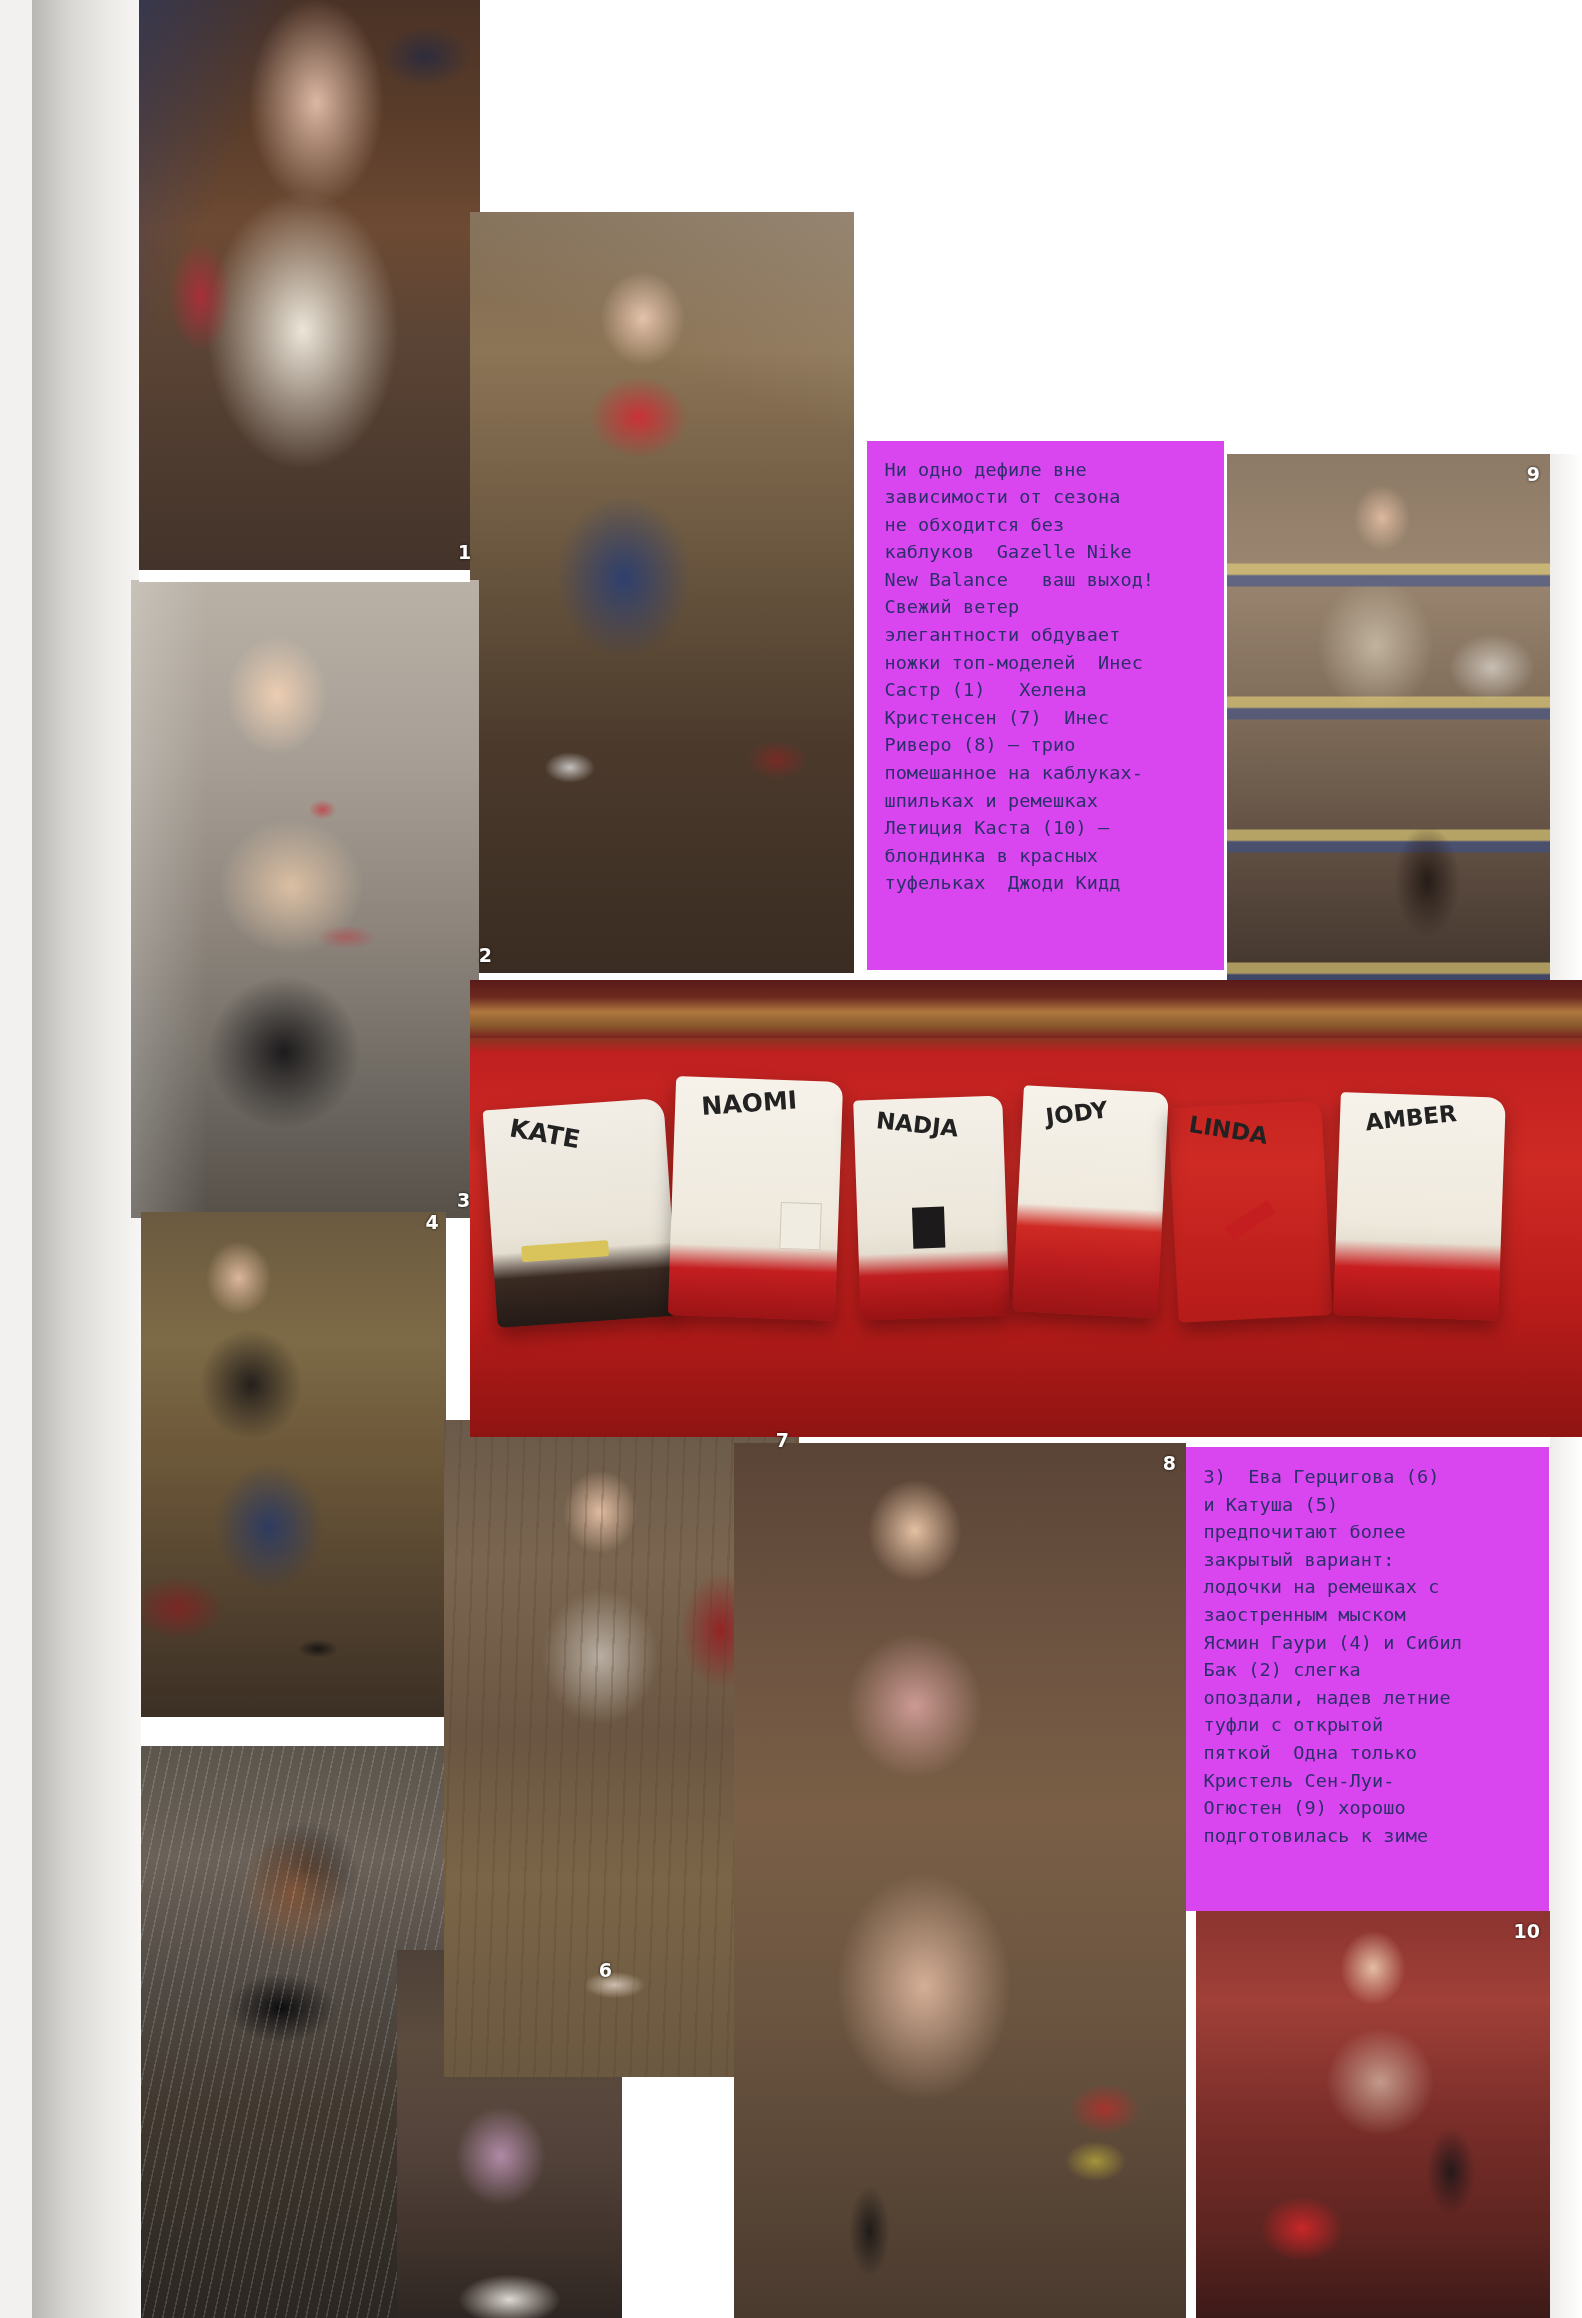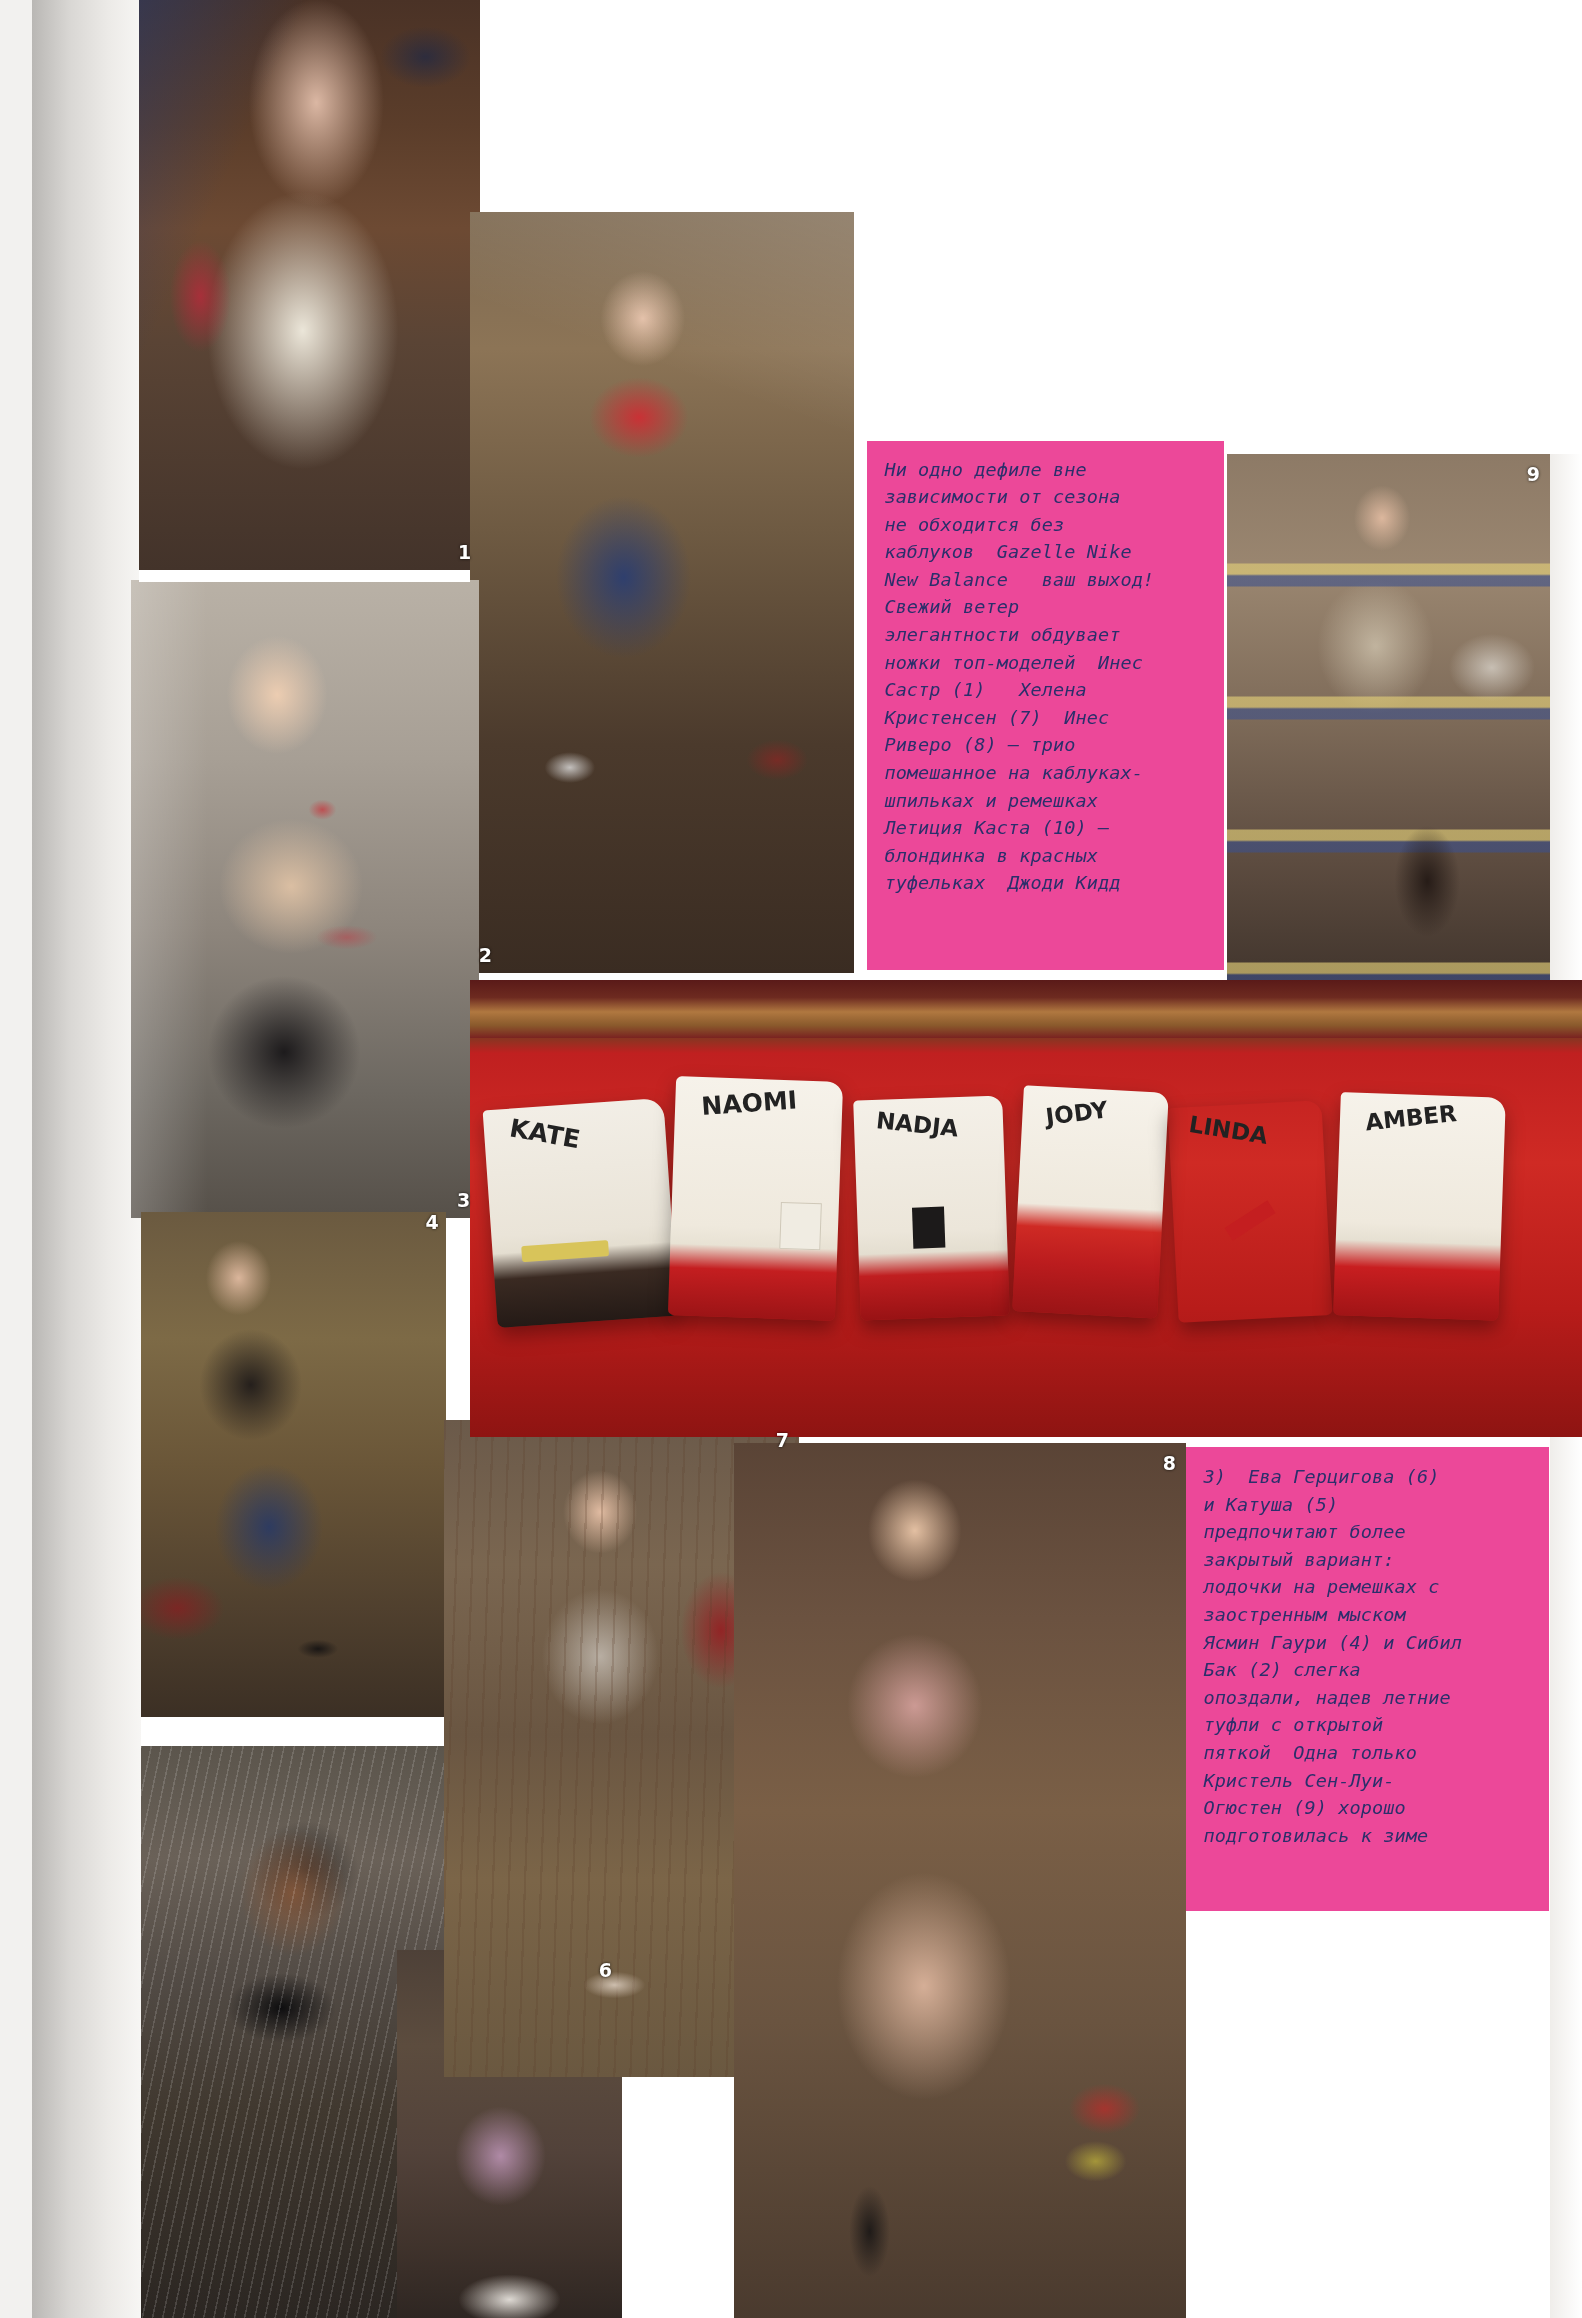--- a/index.html
+++ b/index.html
@@ -58,29 +58,28 @@
 
   
   .layer {
     position: absolute;
     left: 0; top: 0; right: 0; bottom: 0;
   }
 
   
   .textblock {
     position: absolute;
-    background: #ec4899;
+    background: #d946ef;
     box-sizing: border-box;
     color: #2b2f6b;
     font-family: "DejaVu Sans Mono", monospace;
     font-size: 18.5px;
     line-height: 27.6px;
     letter-spacing: 0.1px;
     white-space: pre-wrap;
-    font-style: italic;
   }
   #caption-top {
     left: 867px; top: 441px;
     width: 357px; height: 529px;
     padding: 14.5px 19px 0 17.4px;
   }
   #caption-bottom {
     left: 1186px; top: 1447px;
     width: 363px; height: 464px;
     padding: 16px 13px 0 17.4px;
@@ -252,20 +251,35 @@
         linear-gradient(to right, #6d5c4e 0%, #a3907a 45%, #6a5848 100%);
     "></div>
     <div class="layer" style="
       background:
         radial-gradient(ellipse 51px 87px at 62% 80%, rgba(34,24,20,0.92) 0%, rgba(34,24,20,0) 64%),
         radial-gradient(ellipse 65px 51px at 82% 40%, rgba(226,222,214,0.7) 0%, rgba(226,222,214,0) 66%);
     "></div>
     <div class="num tr">9</div>
   </div>
 
+  <div class="ph" style="left:1196px; top:1911px; width:354px; height:407px; background:#6a2420;">
+    <div class="layer" style="
+      background:
+        radial-gradient(ellipse 51px 58px at 50% 14%, rgba(232,196,170,0.95) 0%, rgba(232,196,170,0) 64%),
+        radial-gradient(ellipse 87px 87px at 52% 42%, rgba(214,188,170,0.75) 0%, rgba(214,188,170,0) 62%),
+        radial-gradient(ellipse 65px 51px at 30% 78%, rgba(206,38,40,0.95) 0%, rgba(206,38,40,0) 64%),
+        linear-gradient(to bottom, #8c3430 0%, #a04038 22%, #7c2e2a 50%, #5c2420 80%, #3c1a18 100%),
+        linear-gradient(to right, #7a2c28 0%, #a84a3e 45%, #6a2622 100%);
+    "></div>
+    <div class="layer" style="
+      background:
+        radial-gradient(ellipse 36px 65px at 72% 64%, rgba(26,22,24,0.85) 0%, rgba(26,22,24,0) 68%);
+    "></div>
+    <div class="num tr">10</div>
+  </div>
 
   <div class="ph" style="left:470px; top:980px; width:1112px; height:457px; background:#a31a1c;">
     <div class="layer" style="
       background:
         linear-gradient(to bottom,
           #7a2824 0%, #6b1e1c 6%,
           #8a4a2c 7%, #a86a38 10%,
           #7a3a22 12%,
           #c02020 16%, #cf2a24 40%, #b81c1a 72%, #8e1412 100%);
     "></div>

